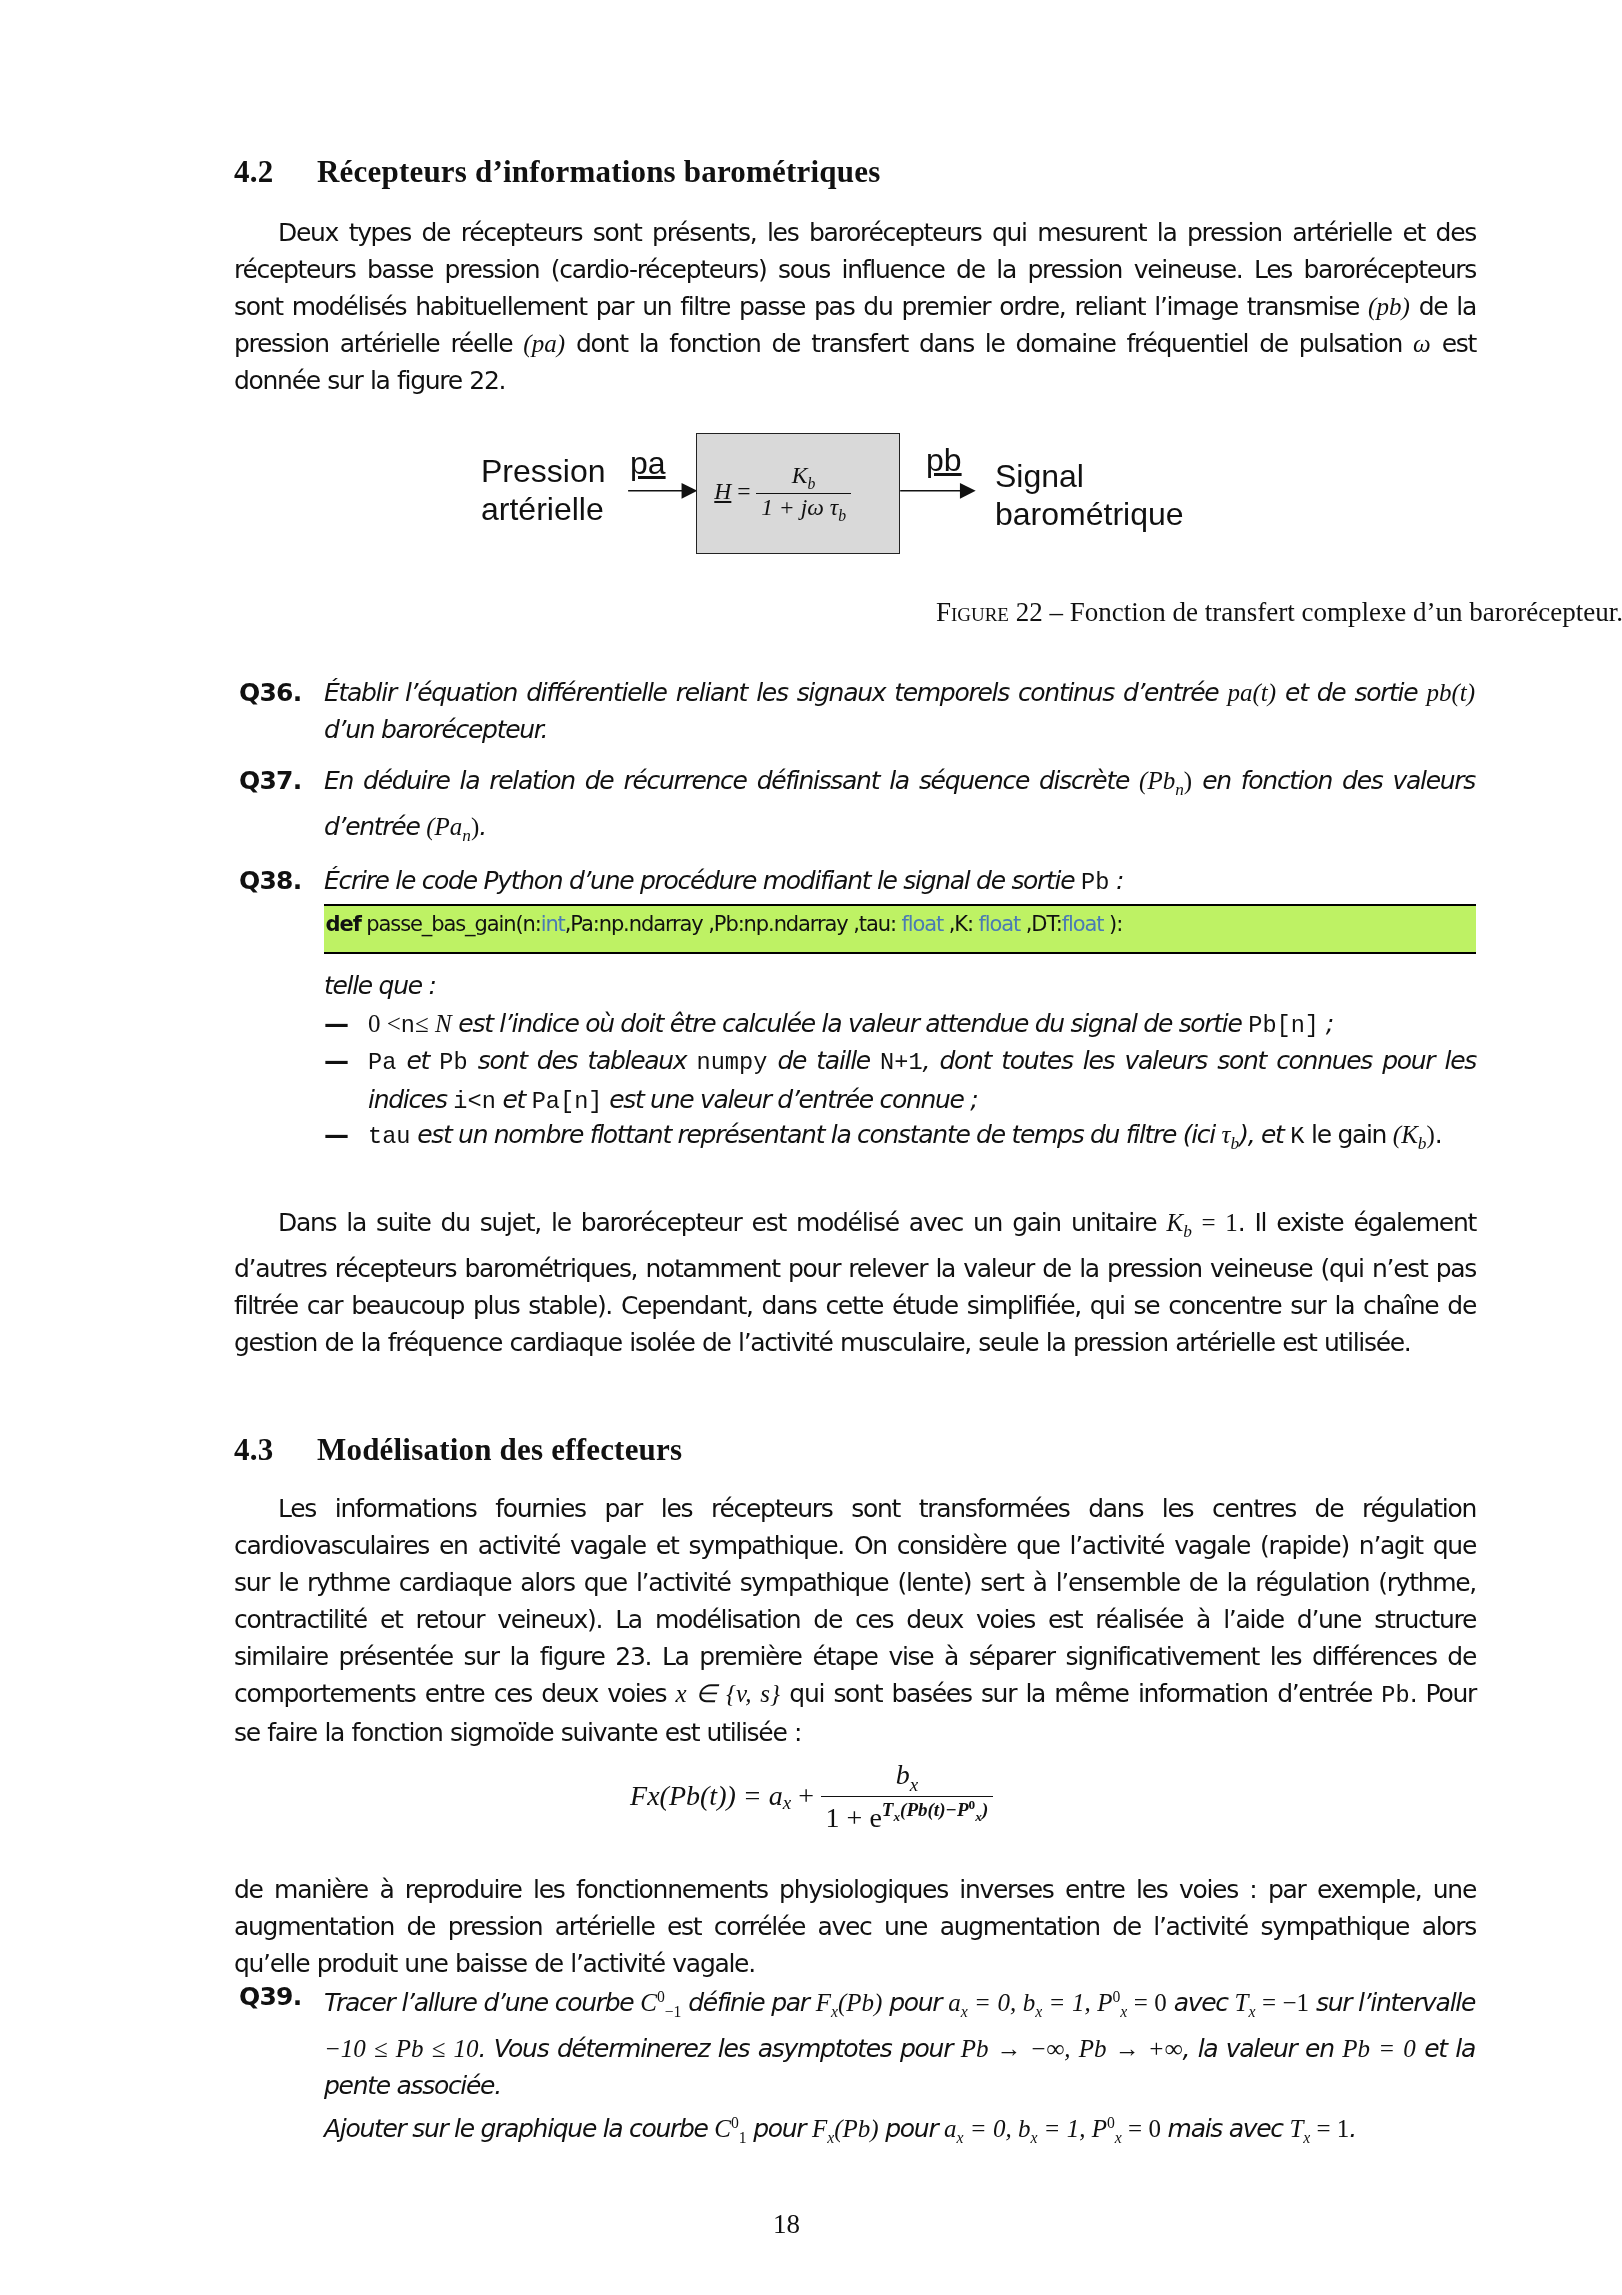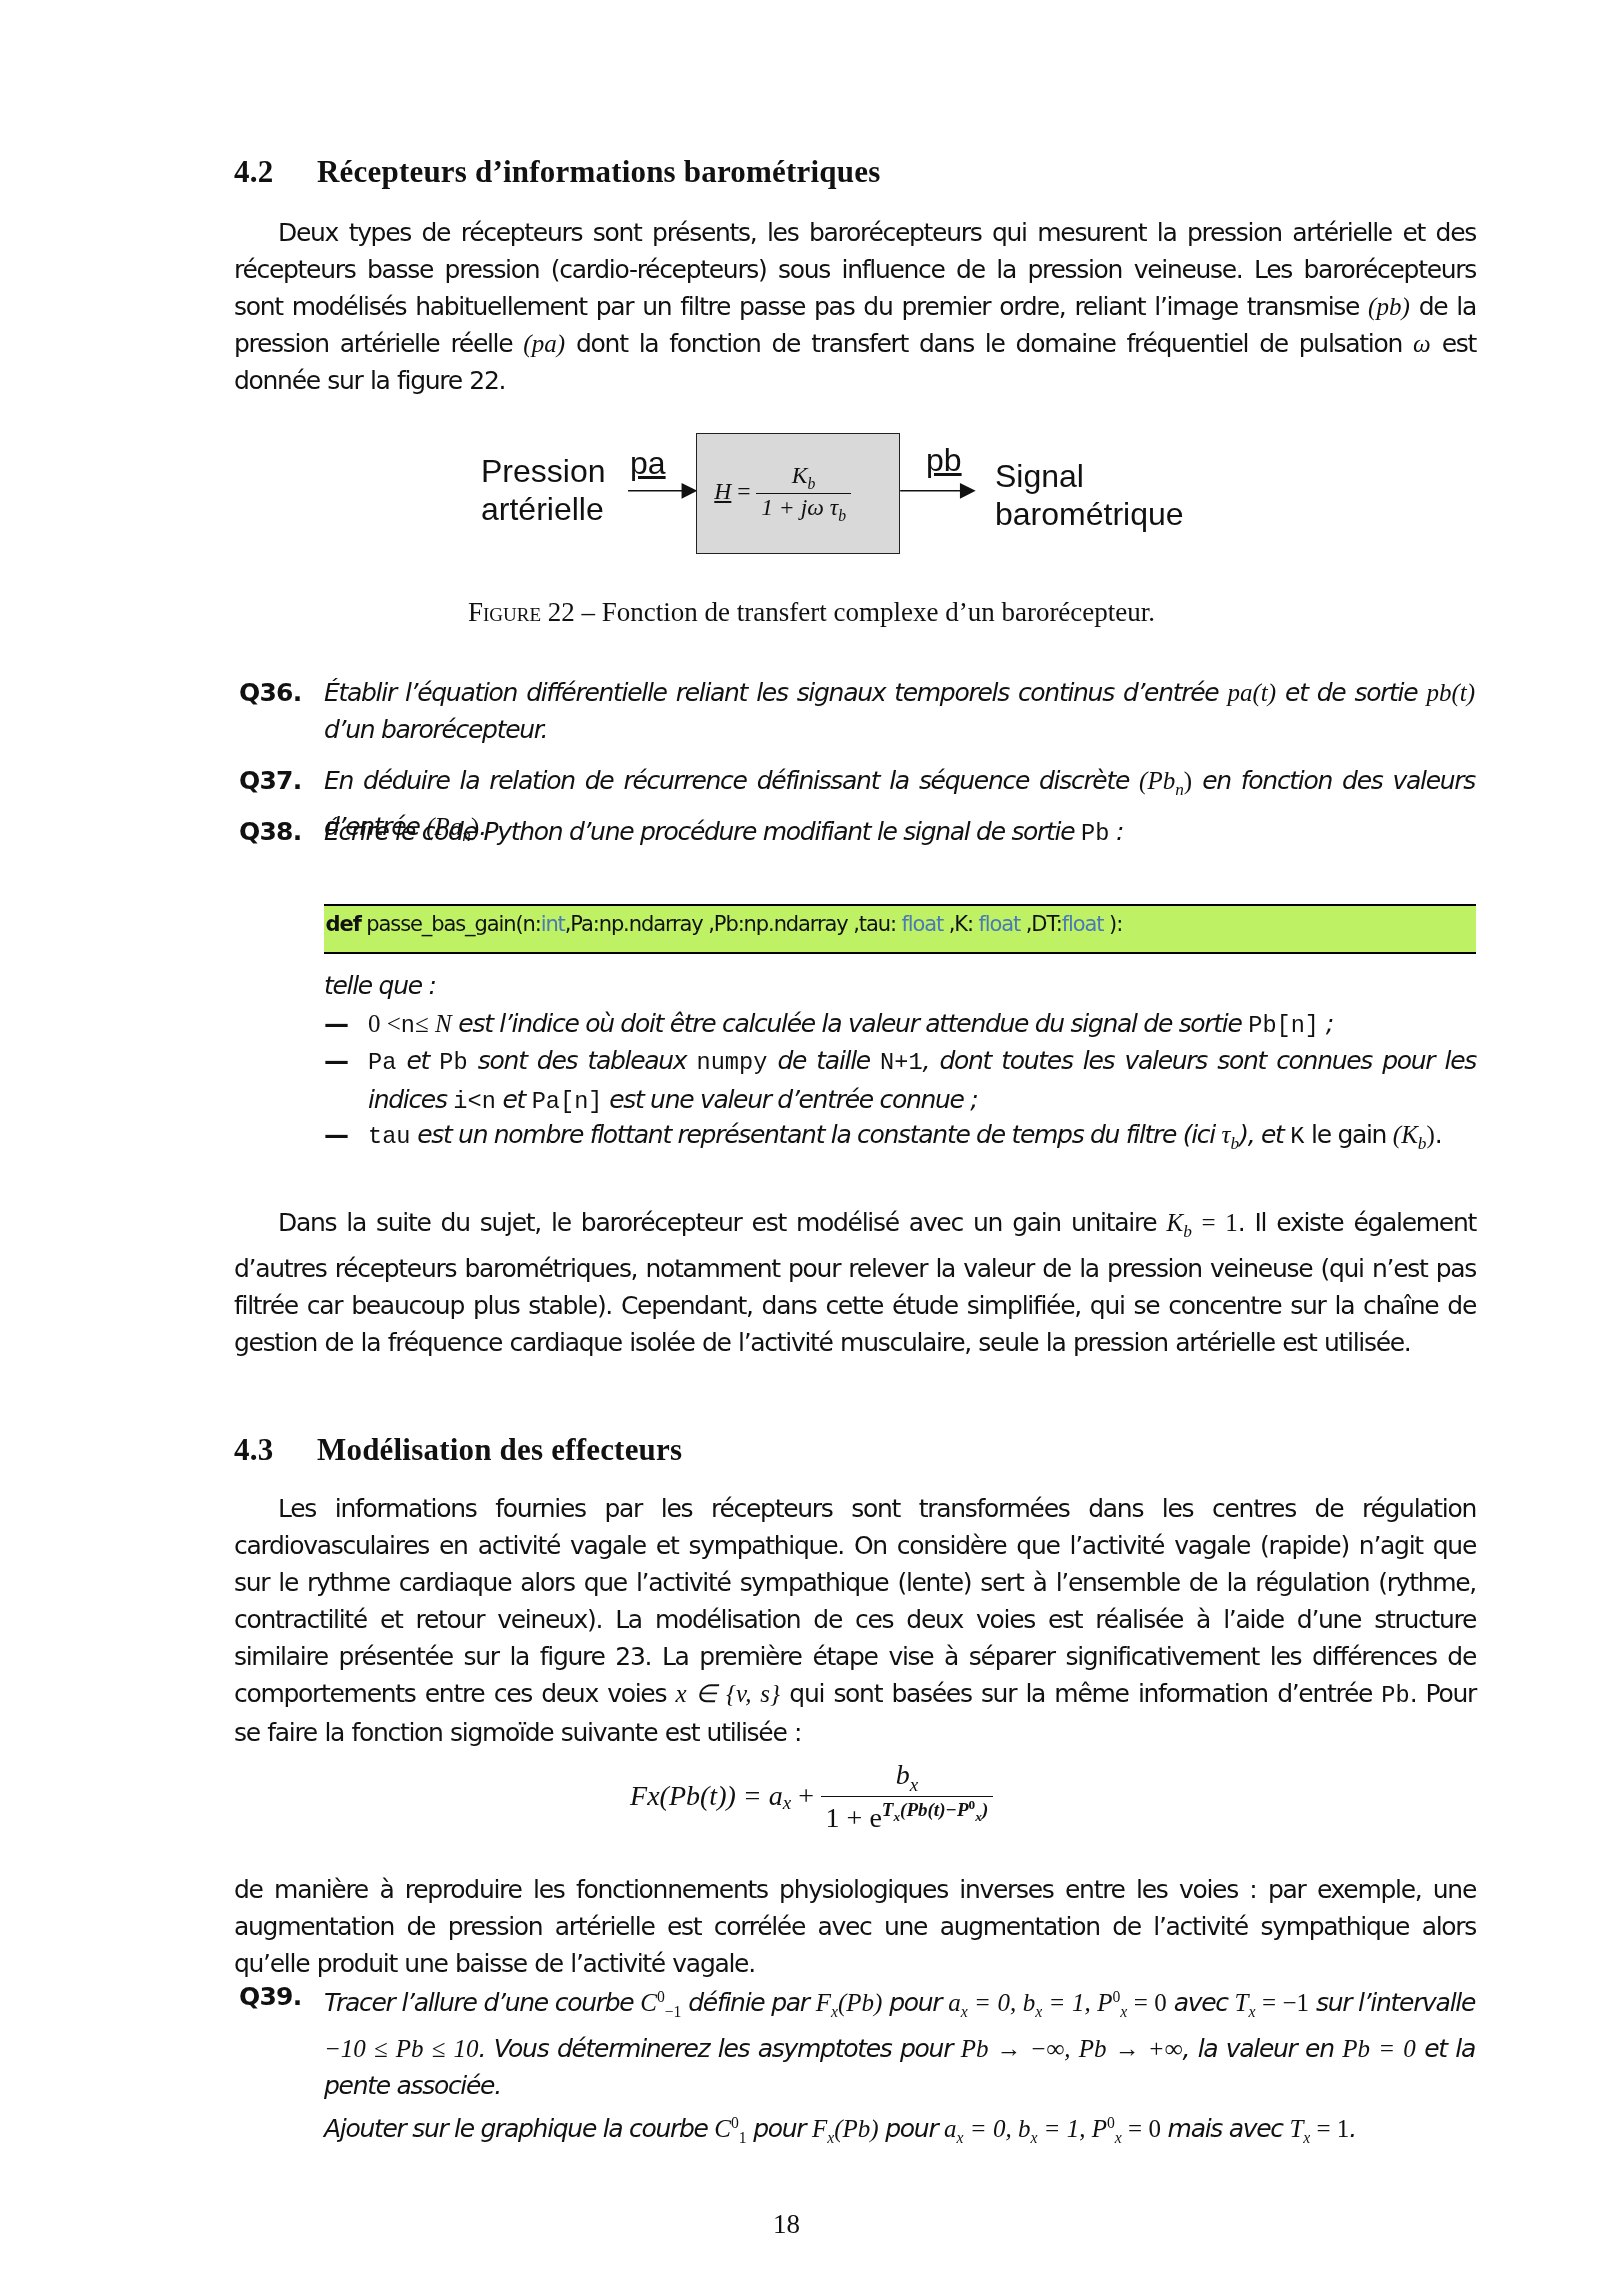--- a/index.html
+++ b/index.html
@@ -65,36 +65,36 @@
   </div>
   <svg class="abs" style="left:900px;top:479px;" width="79" height="23.6" viewBox="0 0 100 30">
     <line x1="0" y1="15" x2="78" y2="15" stroke="#111" stroke-width="2"></line>
     <polygon points="76,5 96,15 76,25" fill="#111"></polygon>
   </svg>
   <div class="abs fig-lbl" style="left:926px;top:441px;text-decoration:underline;">pb</div>
   <div class="abs fig-lbl" style="left:995px;top:457px;">
     <div>Signal</div>
     <div>barométrique</div>
   </div>
-  <div class="abs serif" style="left:0;width:1623px;text-align:center;top:597px;font-size:27px;">
+  <div class="abs serif" style="left:0;width:1623px;text-align:right;top:597px;font-size:27px;">
     <span style="font-variant:small-caps;">Figure 22</span><span> – Fonction de transfert complexe d’un barorécepteur.</span>
   </div>
 </div>
 
 <div class="abs q" style="top:674px;">
   <span class="qlab">Q36.</span>
   <span class="qtxt"><span>Établir l’équation différentielle reliant les signaux temporels continus d’entrée </span><span class="m">pa(t)</span><span> et de sortie </span><span class="m">pb(t)</span><span> d’un barorécepteur.</span></span>
 </div>
 
 <div class="abs q" style="top:762px;">
   <span class="qlab">Q37.</span>
   <span class="qtxt"><span>En déduire la relation de récurrence définissant la séquence discrète </span><span class="m">(Pb</span><sub class="m" style="font-size:17.3px;">n</sub><span class="mu">)</span><span> en fonction des valeurs d’entrée </span><span class="m">(Pa</span><sub class="m" style="font-size:17.3px;">n</sub><span class="mu">)</span><span>.</span></span>
 </div>
 
-<div class="abs q" style="top:813px;">
+<div class="abs q" style="top:862px;">
   <span class="qlab">Q38.</span>
   <span class="qtxt"><span>Écrire le code Python d’une procédure modifiant le signal de sortie </span><span class="mono" style="font-style:normal;letter-spacing:0;font-size:23.6px;">Pb</span><span> :</span></span>
 </div>
 
 <div class="abs code-box" style="top:904px;">
   <div class="code"><span class="kw">def</span><span> passe_bas_gain(n:</span><span class="ty">int</span><span>,Pa:np.ndarray ,Pb:np.ndarray ,tau: </span><span class="ty">float</span><span> ,K: </span><span class="ty">float</span><span> ,DT:</span><span class="ty">float</span><span> ):</span></div>
 </div>
 
 <div class="abs" style="left:324px;top:971px;font-size:25px;font-style:italic;letter-spacing:-1.3px;">telle que :</div>
 

